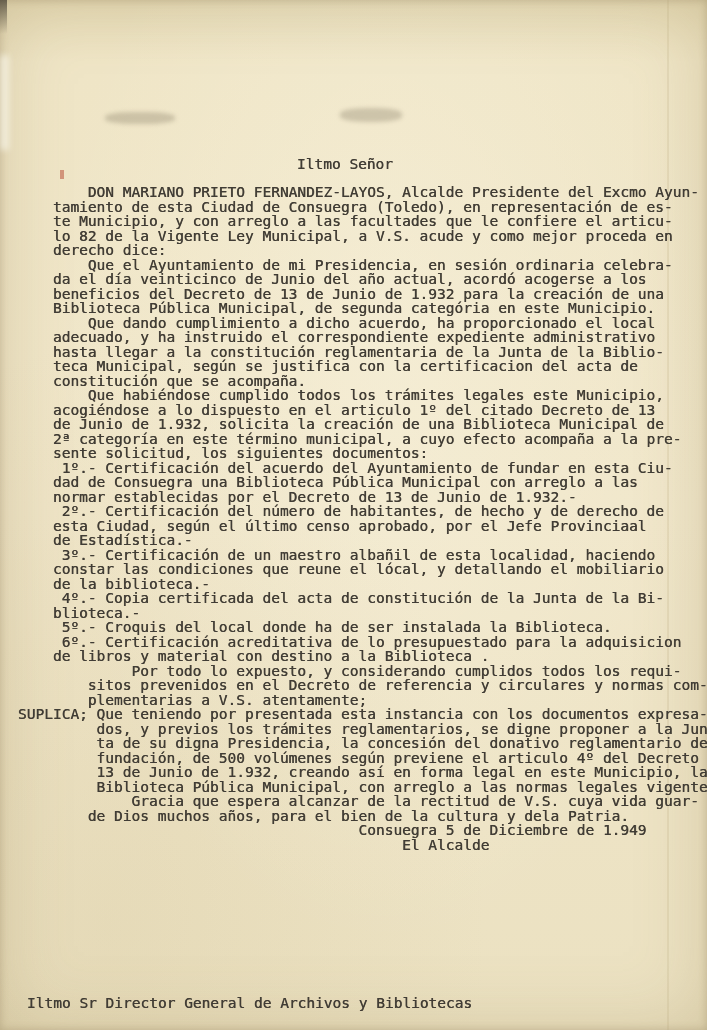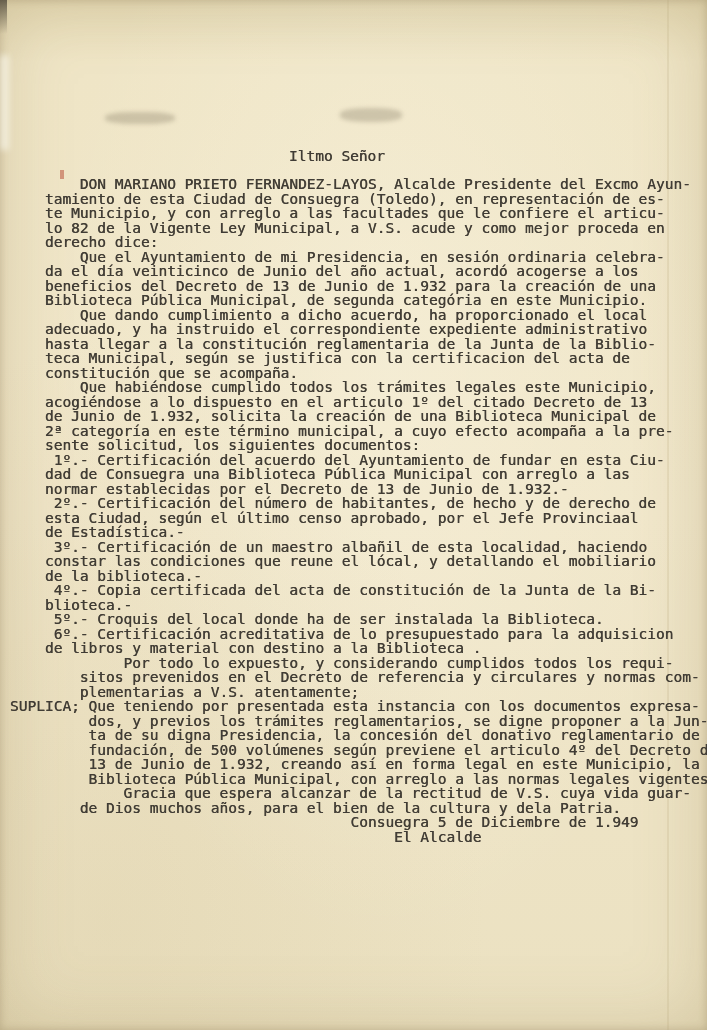--- a/index.html
+++ b/index.html
@@ -13,21 +13,21 @@
     position: absolute; inset: 0;
     background:
       radial-gradient(ellipse at 55% 35%, rgba(255,252,238,0.30), rgba(255,252,238,0) 62%),
       radial-gradient(ellipse at 15% 90%, rgba(190,170,120,0.14), rgba(190,170,120,0) 45%),
       linear-gradient(180deg, #e7dcb8 0%, #efe5c6 6%, var(--paper, #f0e6c9) 50%, #ebe1c1 100%);
     box-shadow:
       inset 0 0 70px rgba(150,128,78,0.28),
       inset 0 0 8px rgba(105,90,55,0.30);
   }
   pre {
-    margin: 8px;
+    margin: 16px;
     white-space: pre;
     color: var(--ink, #403c35);
     text-shadow: 0.3px 0.3px 0.6px rgba(62,56,46,0.75), -0.2px 0 0.4px rgba(62,56,46,0.35);
   }
   .title {
     position: absolute; left: 281px; top: 141px;
     font-size: 14.5px; line-height: 15px;
   }
   .body {
     position: absolute; left: 2px; top: 169px;
@@ -121,14 +121,15 @@
 SUPLICA; Que teniendo por presentada esta instancia con los documentos expresa-
          dos, y previos los trámites reglamentarios, se digne proponer a la Jun-
          ta de su digna Presidencia, la concesión del donativo reglamentario de
          fundación, de 500 volúmenes según previene el articulo 4º del Decreto de
          13 de Junio de 1.932, creando así en forma legal en este Municipio, la
          Biblioteca Pública Municipal, con arreglo a las normas legales vigentes.
              Gracia que espera alcanzar de la rectitud de V.S. cuya vida guar-
         de Dios muchos años, para el bien de la cultura y dela Patria.
                                        Consuegra 5 de Diciembre de 1.949
                                             El Alcalde</pre>
+  <pre class="addressee">Iltmo Sr Director General de Archivos y Bibliotecas</pre>
   <pre class="city">M A D R I D</pre>
 </div>
 
 </body></html>

